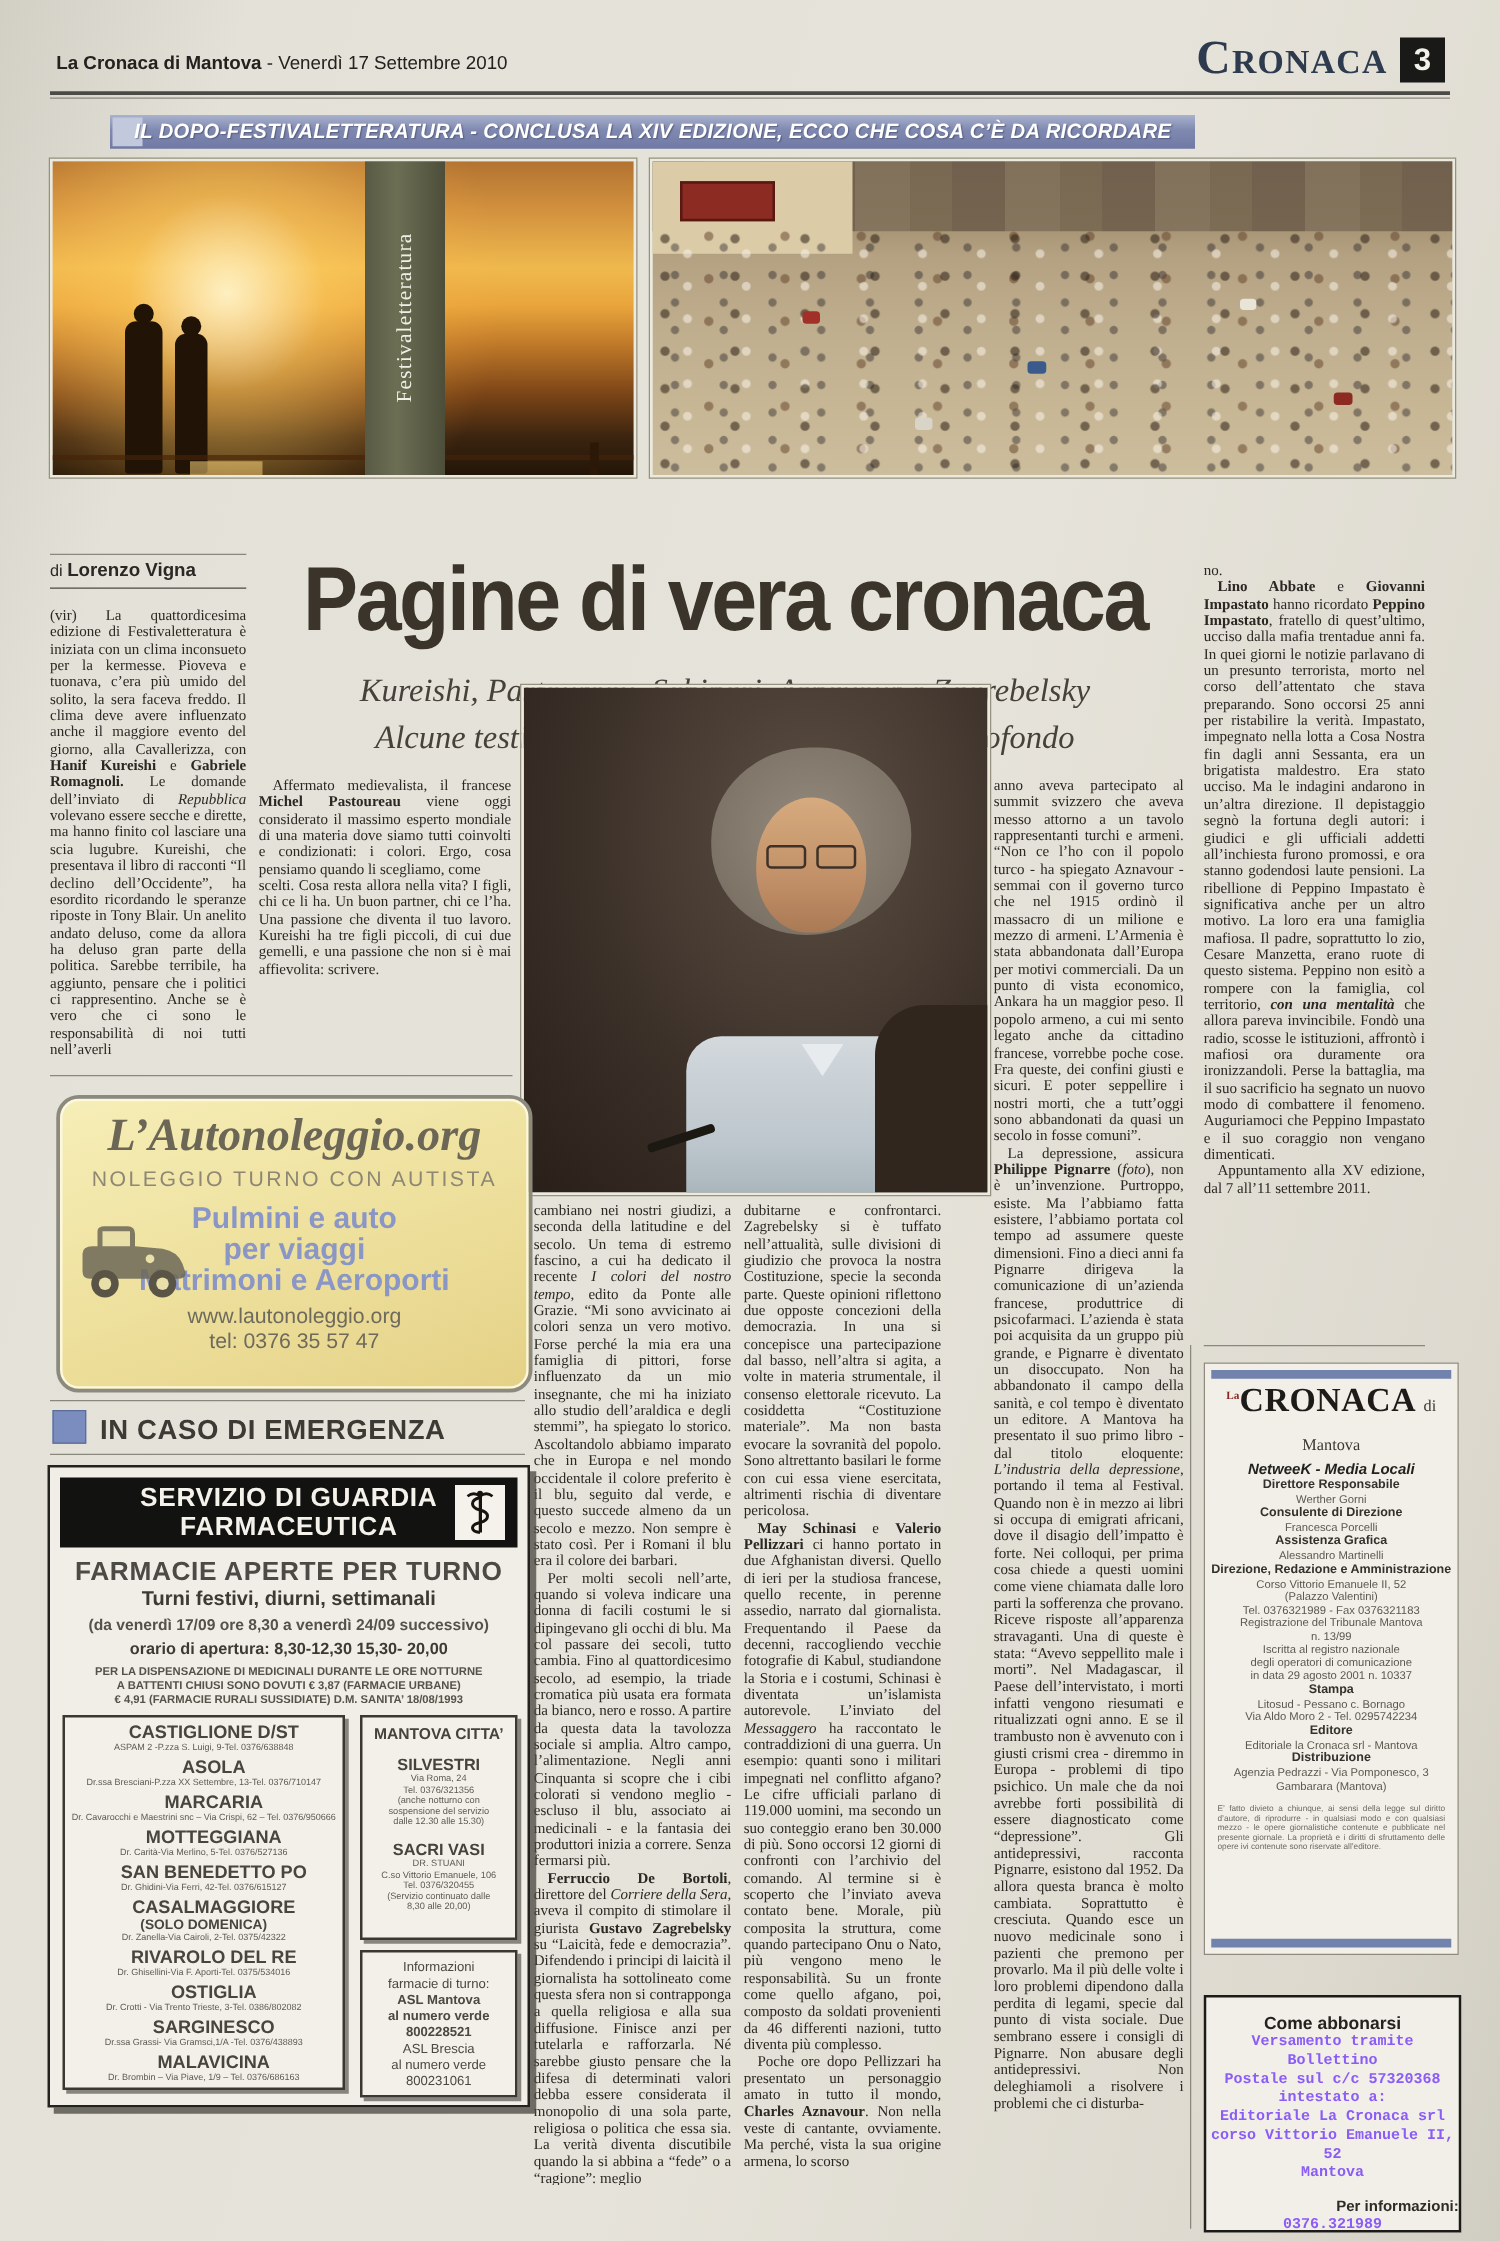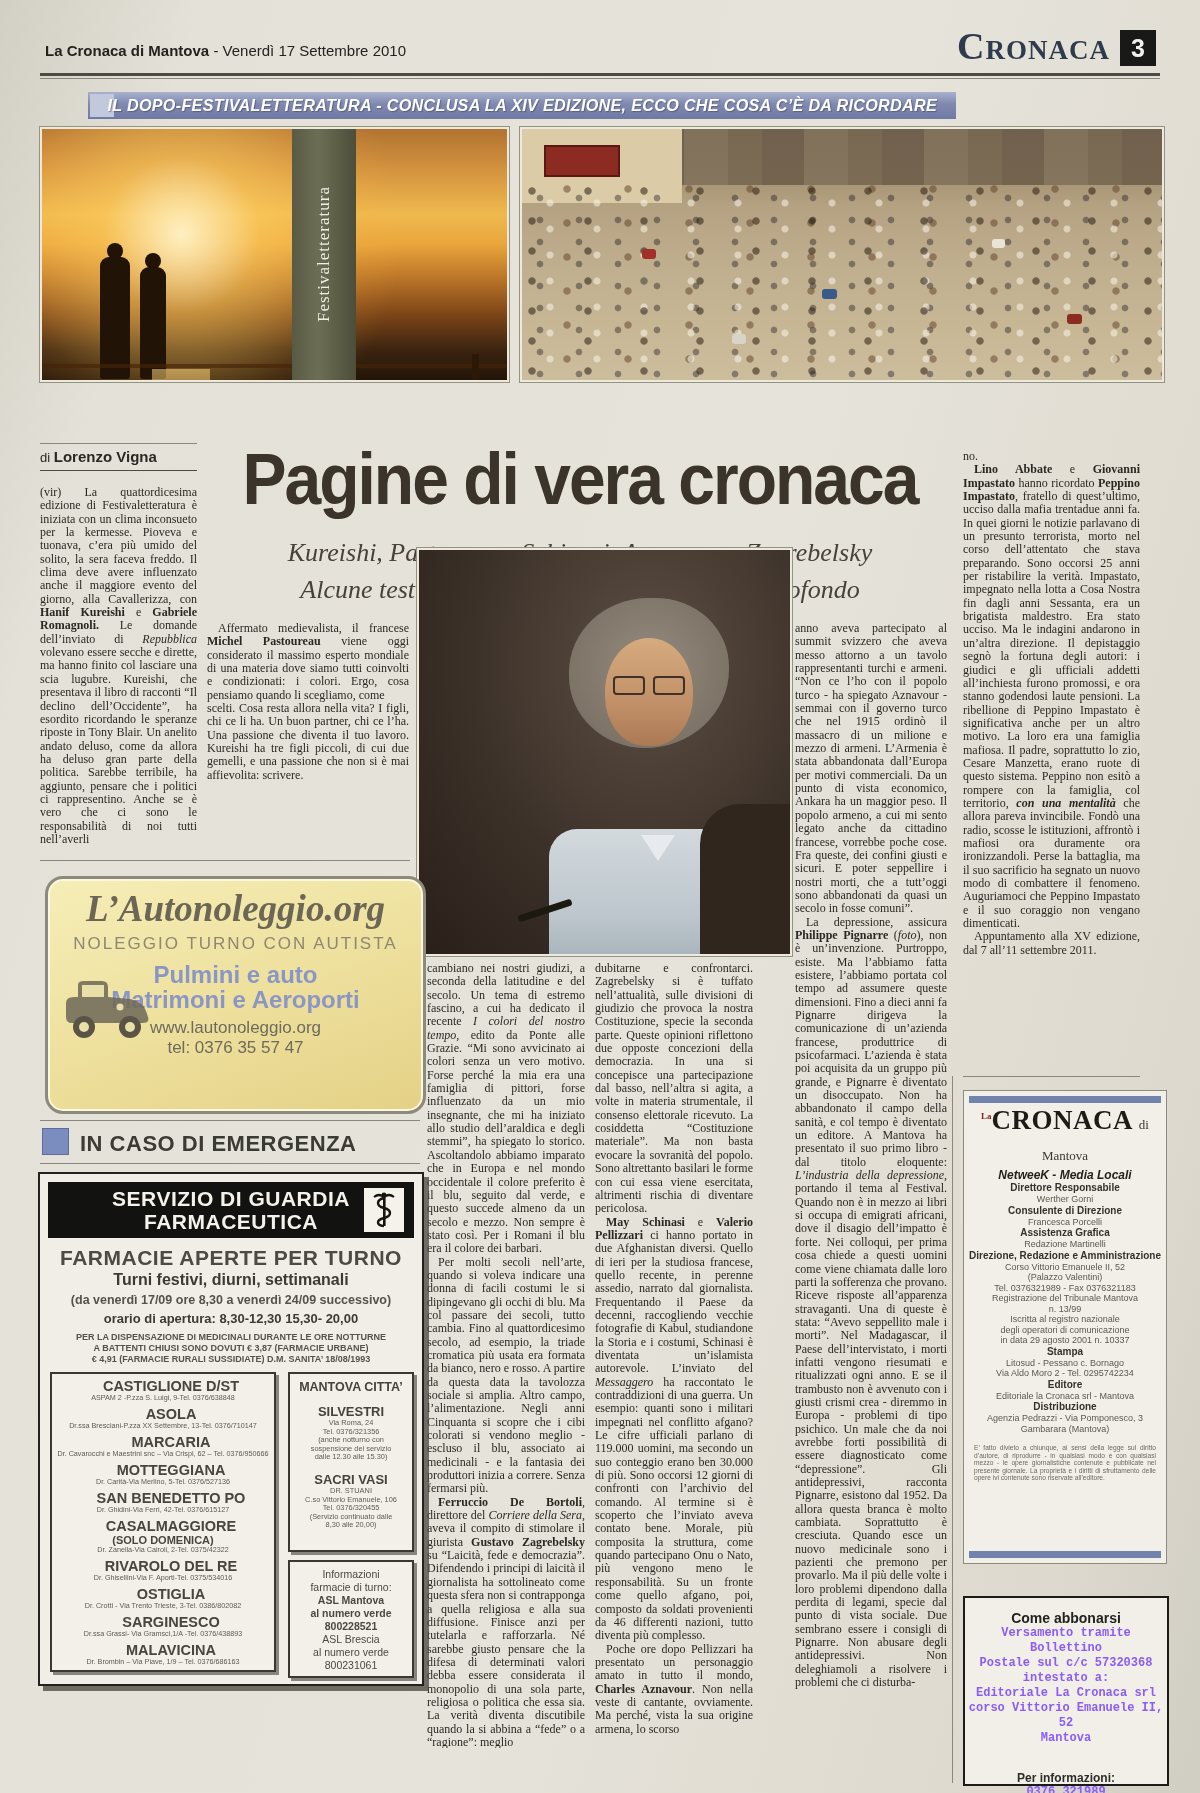--- a/index.html
+++ b/index.html
@@ -138,21 +138,21 @@
   .sb-sec{text-align:center;margin-top:0;}
   .sb-label{font-family:"Liberation Sans",sans-serif;font-weight:700;font-size:10px;color:#33312c;line-height:12px;}
   .sb-line{font-family:"Liberation Sans",sans-serif;font-size:9px;color:#5a584f;line-height:10.5px;}
   .sb-legal{font-family:"Liberation Sans",sans-serif;font-size:6.6px;color:#6b695f;text-align:justify;
             line-height:7.6px;margin:10px 10px 0 10px;}
 
   
   .subscribe{background:#f1efe7;border:2px solid #1c1b18;text-align:center;}
   .sub-title{font-family:"Liberation Sans",sans-serif;font-weight:700;font-size:14px;color:#23221e;margin-top:12px;}
   .sub-line{font-family:Liberation Mono, monospace;font-weight:700;font-size:12px;color:#8b5cf6;line-height:15px;}
-  .sub-info{font-family:"Liberation Sans",sans-serif;font-weight:700;font-size:12px;color:#2e2c27;margin-top:25px;}
+  .sub-info{font-family:"Liberation Sans",sans-serif;font-weight:700;font-size:12px;color:#2e2c27;margin-top:12px;text-align:right;}
 </style>
 </head>
 <body>
 
 <div class="page">
 
   <div class="abs brand" style="left:45px;top:42px;">
     <span class="b">La Cronaca di Mantova</span>
     <span>- Venerdì 17 Settembre 2010</span>
   </div>
@@ -244,20 +244,21 @@
     <div class="armdark"></div>
     <div class="mic"></div>
   </div>
 
   <div class="abs rule-light" style="left:40px;top:860px;width:370px;height:1px;"></div>
 
   <div class="abs adbox" style="left:45px;top:876px;width:375px;height:232px;">
     <div class="ad-title">L’Autonoleggio.org</div>
     <div class="ad-sub">NOLEGGIO TURNO CON AUTISTA</div>
     <div class="ad-blue" style="margin-top:8px;">Pulmini e auto</div>
+    <div class="ad-blue">per viaggi</div>
     <div class="ad-blue">Matrimoni e Aeroporti</div>
     <div class="ad-web">www.lautonoleggio.org</div>
     <div class="ad-tel">tel: 0376 35 57 47</div>
     <svg class="adcar" width="95" height="66" viewBox="0 0 95 66">
       <path d="M8 40 L8 26 Q8 20 16 20 L20 20 L20 8 Q20 4 26 4 L44 4 Q50 4 50 10 L50 20 L72 22 Q84 24 88 34 L90 40 Q92 46 84 46 L14 46 Q8 46 8 40 Z" fill="#6d6757" opacity="0.85"></path>
       <rect x="24" y="8" width="22" height="12" fill="#e9dfa8"></rect>
       <circle cx="26" cy="50" r="11" fill="#5a5446"></circle>
         <circle cx="26" cy="50" r="5" fill="#e9dfa8"></circle>
       <circle cx="72" cy="50" r="11" fill="#5a5446"></circle>
         <circle cx="72" cy="50" r="5" fill="#e9dfa8"></circle>
@@ -381,21 +382,21 @@
         <div class="sb-sec">
           <div class="sb-label">Direttore Responsabile</div>
           <div class="sb-line">Werther Gorni</div>
         </div>
         <div class="sb-sec">
           <div class="sb-label">Consulente di Direzione</div>
           <div class="sb-line">Francesca Porcelli</div>
         </div>
         <div class="sb-sec">
           <div class="sb-label">Assistenza Grafica</div>
-          <div class="sb-line">Redazione Martinelli</div>
+          <div class="sb-line">Alessandro Martinelli</div>
         </div>
         <div class="sb-sec">
           <div class="sb-label">Direzione, Redazione e Amministrazione</div>
           <div class="sb-line">Corso Vittorio Emanuele II, 52</div>
           <div class="sb-line">(Palazzo Valentini)</div>
           <div class="sb-line">Tel. 0376321989 - Fax 0376321183</div>
           <div class="sb-line">Registrazione del Tribunale Mantova</div>
           <div class="sb-line">n. 13/99</div>
         </div>
         <div class="sb-sec">

